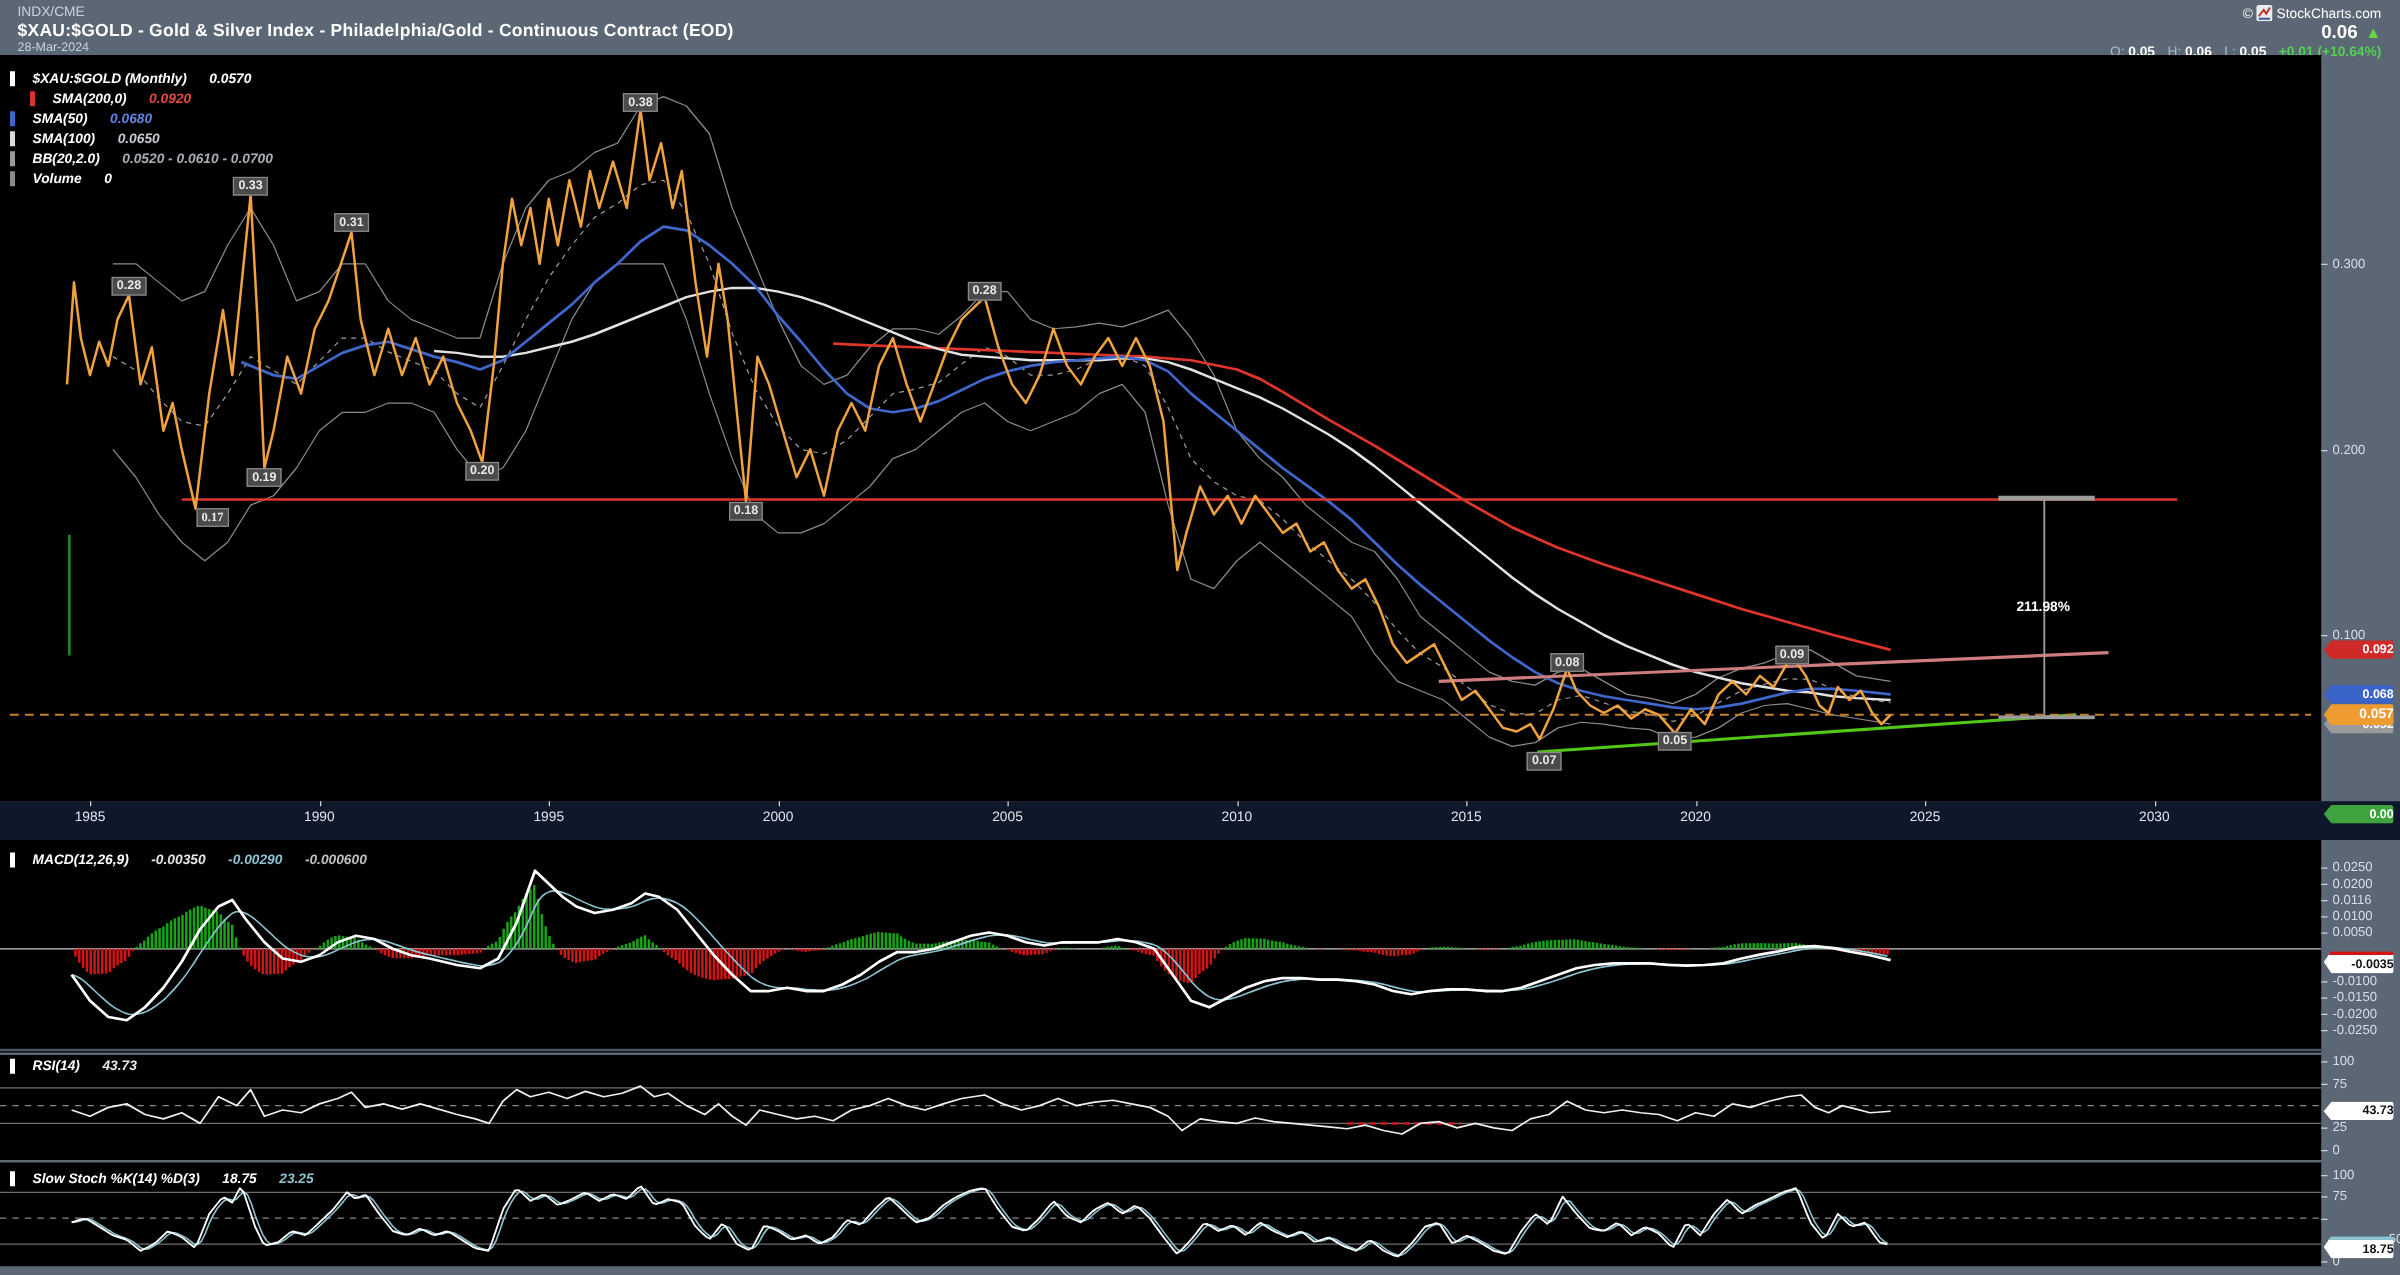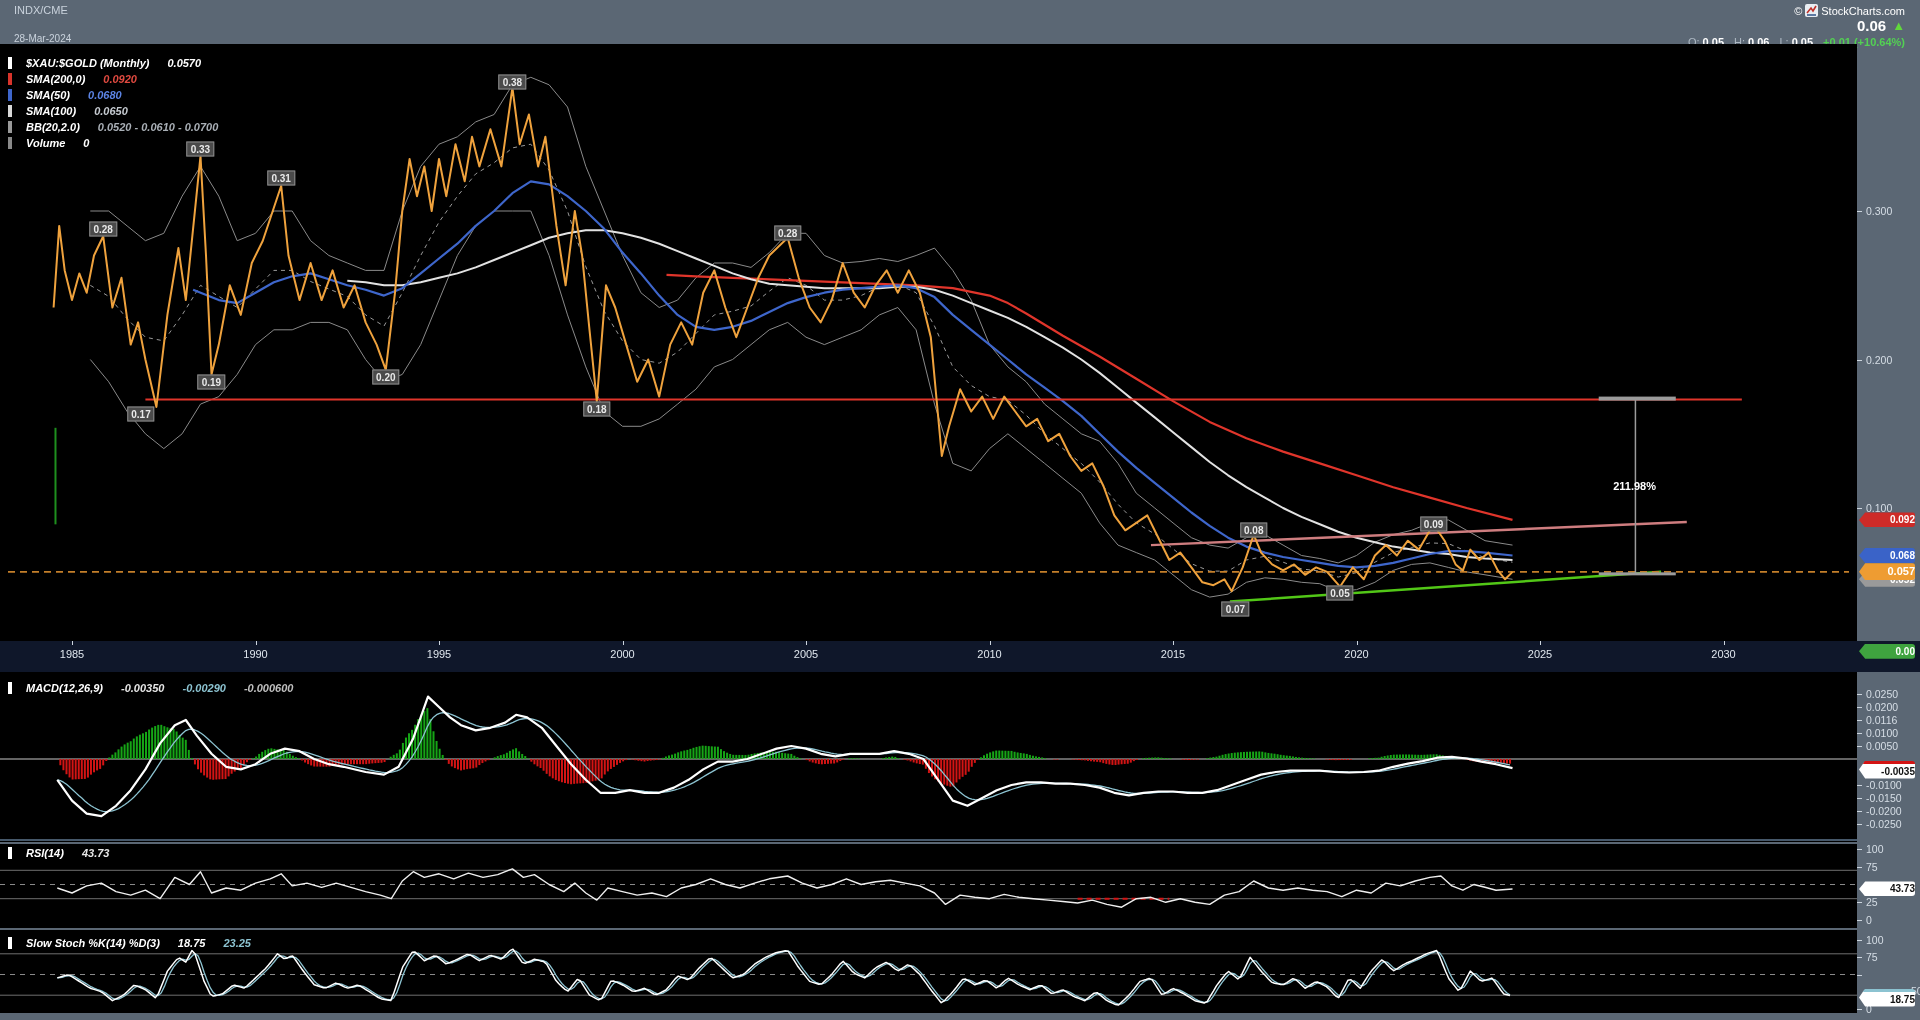--- a/index.html
+++ b/index.html
@@ -40,20 +40,21 @@
   
   .plbl{position:absolute;transform:translate(-50%,-50%);background:#4A4A4A;border:1px solid #8A8A8A;
         color:#E9E9E9;font-size:10px;font-weight:bold;padding:0 3px;line-height:13px;}
 </style>
 </head>
 <body>
 
 <div id="app">
 
   <div class="abs" id="hdr-exchange">INDX/CME</div>
+  <div class="abs" id="hdr-title">$XAU:$GOLD - Gold &amp; Silver Index - Philadelphia/Gold - Continuous Contract (EOD)</div>
   <div class="abs" id="hdr-date">28-Mar-2024</div>
 
   <div class="abs" id="hdr-brand">
     <span>©</span>
     <span style="display:inline-block;width:13px;height:13px;">
       <svg width="13" height="13">
           <rect x="0" y="0" width="13" height="13" rx="2" fill="#E8EDF2"></rect>
           <path d="M2 9 L6 4 L8 7 L11 2" stroke="#C03028" stroke-width="1.6" fill="none"></path>
           <path d="M2 11 L11 11" stroke="#3A5A8C" stroke-width="1.6" fill="none"></path>
         </svg>
@@ -578,21 +579,21 @@
       <div class="yearlbl" style="left: 1540px;">2025</div>
       <div class="yeartick" style="left: 1723.5px;"></div>
       <div class="yearlbl" style="left: 1723.5px;">2030</div>
     </div>
 
   <div id="dyn">
       <div class="" style="left:1635.419999999997px;top:486.46750000000003px;position:absolute;transform:translate(-52%,-50%);color:#FFF;font-size:11px;font-weight:bold;">211.98%</div>
       <div class="plbl" style="left:103.19499999999667px;top:228.82000000000005px;">0.28</div>
       <div class="plbl" style="left:200.45000000000002px;top:148.63px;">0.33</div>
       <div class="plbl" style="left:281.19000000000165px;top:178.32999999999998px;">0.31</div>
-      <div class="plbl" style="left:141px;top:414.445px;">0.17</div>
+      <div class="plbl" style="left:170px;top:414.445px;font-family:Liberation Serif, serif;">0.17</div>
       <div class="plbl" style="left:211.45999999999833px;top:381.775px;">0.19</div>
       <div class="plbl" style="left:385.7849999999984px;top:377.32000000000005px;">0.20</div>
       <div class="plbl" style="left:512.4000000000001px;top:81.80499999999995px;">0.38</div>
       <div class="plbl" style="left:596.8099999999984px;top:408.505px;">0.18</div>
       <div class="plbl" style="left:787.6500000000001px;top:233.27500000000003px;">0.28</div>
       <div class="plbl" style="left:1253.7400000000018px;top:530.275px;">0.08</div>
       <div class="plbl" style="left:1235.3900000000017px;top:608.98px;">0.07</div>
       <div class="plbl" style="left:1339.9849999999985px;top:592.645px;">0.05</div>
       <div class="plbl" style="left:1433.5699999999968px;top:524.335px;">0.09</div>
       <div class="rtick" style="top:211px;"></div>
@@ -641,21 +642,21 @@
       <div class="badge" style="top:563.355px;height:17px;line-height:17px;background:#EE9C32;color:#FFFFFF;z-index:3;font-size:11px;">0.057</div>
       <div class="badge" style="top:643.8025px;height:15px;line-height:15px;background:#3FA33F;color:#FFFFFF;z-index:2">0.00</div>
       <div class="badge" style="top: 760.6px; height: 15px; line-height: 15px; background: rgb(255, 255, 255); color: rgb(17, 17, 17); z-index: 2; border-top: 3px solid rgb(211, 20, 20);">-0.0035</div>
       <div class="badge" style="top:881.4517px;height:15px;line-height:15px;background:#FFFFFF;color:#111111;z-index:2">43.73</div>
       <div class="badge" style="top: 988.562px; height: 15px; line-height: 15px; background: rgb(255, 255, 255); color: rgb(17, 17, 17); z-index: 2; border-top: 3px solid rgb(140, 195, 209);">18.75</div>
       <div class="leg" style="left:8px;top:57px;">
         <span class="sw" style="background: rgb(255, 255, 255);"></span>
         <span>$XAU:$GOLD (Monthly)</span>
         <span class="lv" style="color: rgb(255, 255, 255); margin-left: 4px;">0.0570</span>
       </div>
-      <div class="leg" style="left:8px;top:73px;">
+      <div class="leg" style="left:24px;top:73px;">
         <span class="sw" style="background: rgb(217, 52, 43);"></span>
         <span>SMA(200,0)</span>
         <span class="lv" style="color: rgb(224, 74, 64); margin-left: 4px;">0.0920</span>
       </div>
       <div class="leg" style="left:8px;top:89px;">
         <span class="sw" style="background: rgb(62, 102, 203);"></span>
         <span>SMA(50)</span>
         <span class="lv" style="color: rgb(92, 132, 228); margin-left: 4px;">0.0680</span>
       </div>
       <div class="leg" style="left:8px;top:105px;">

